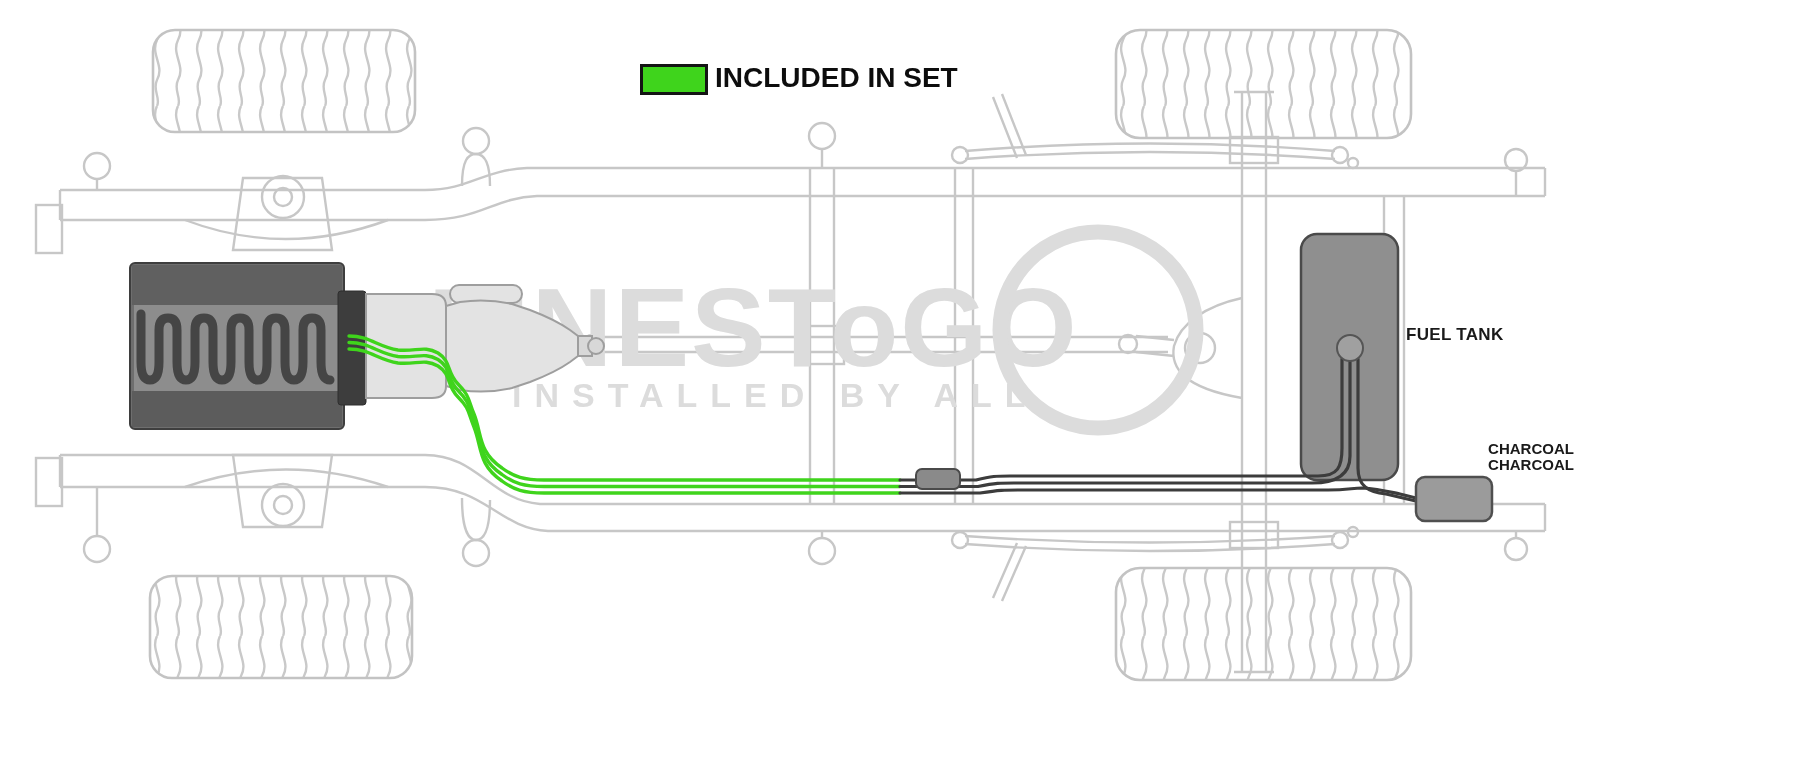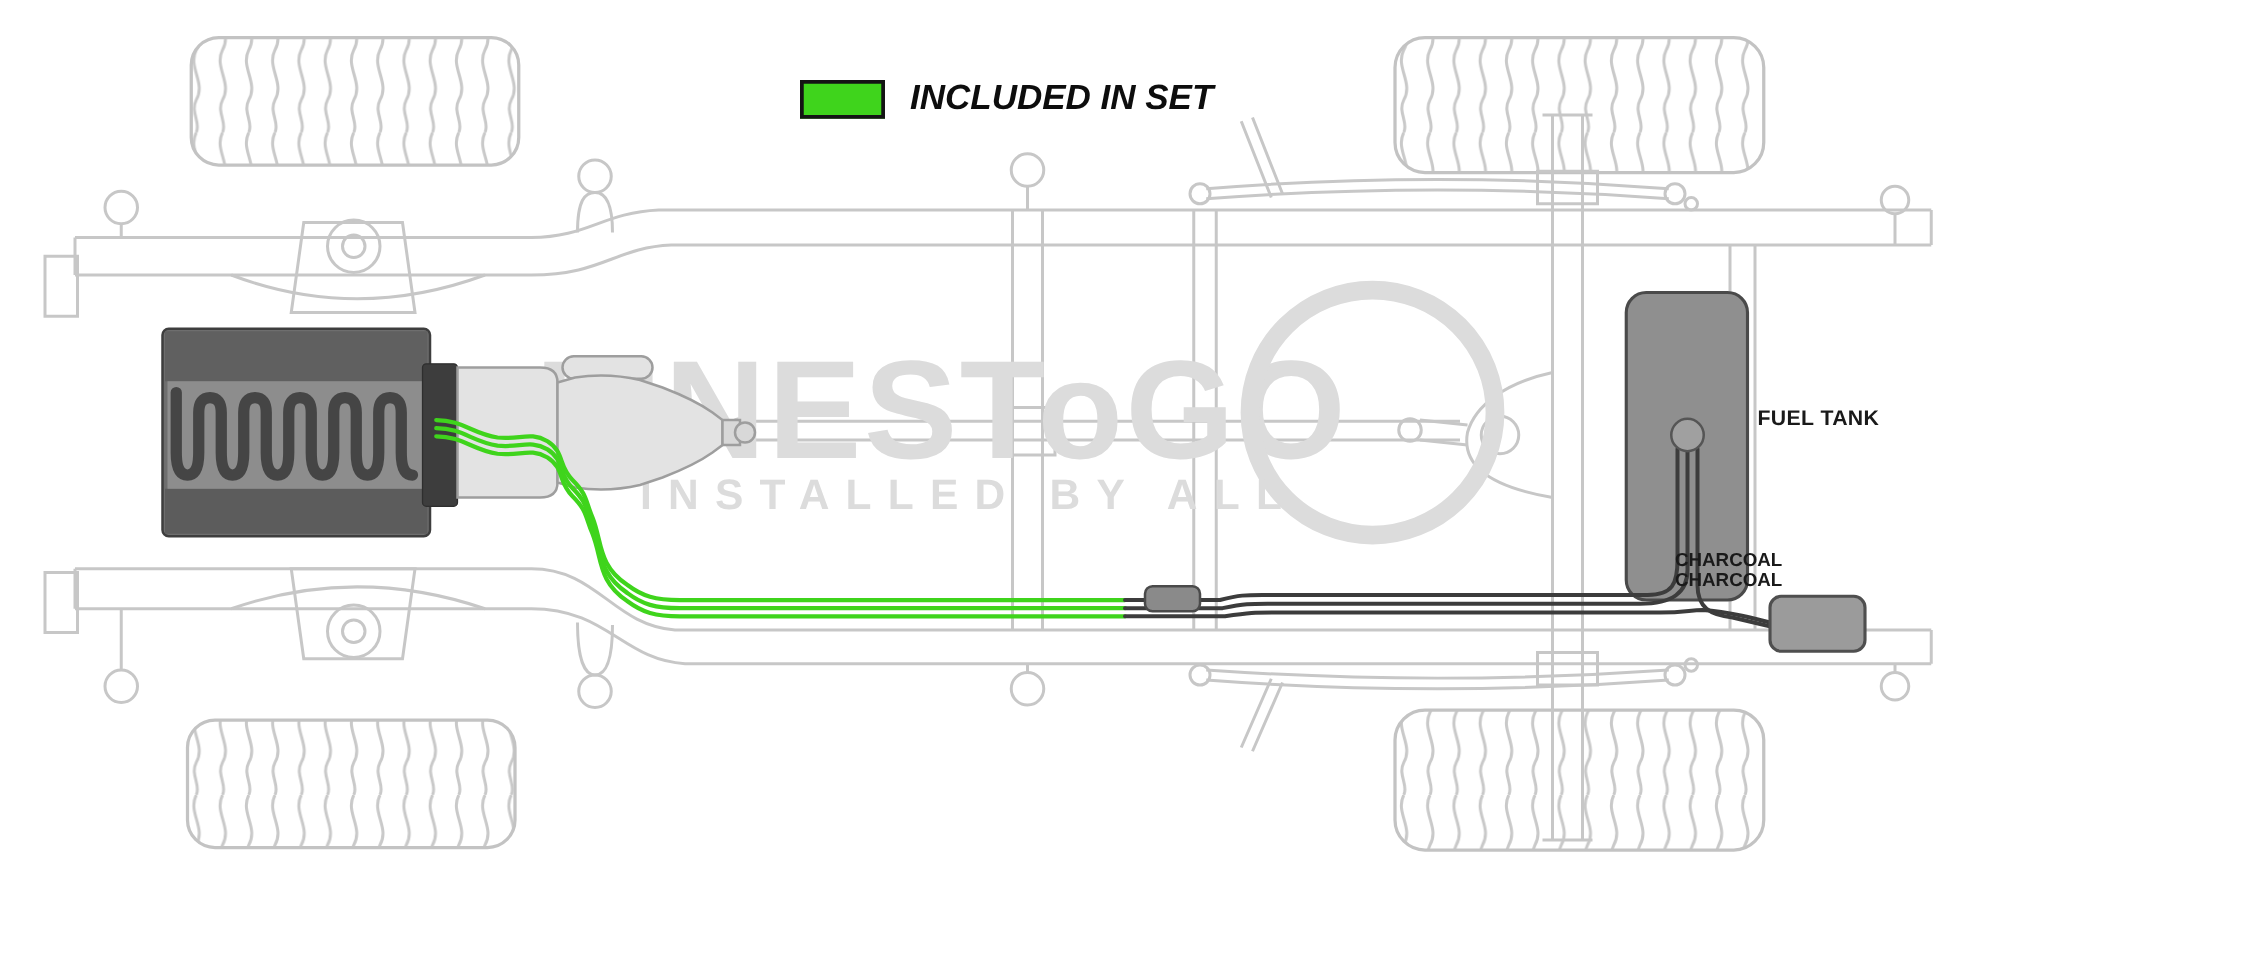--- a/index.html
+++ b/index.html
@@ -23,26 +23,26 @@
   .line-inc { stroke:var(--included,#3fd41c); stroke-width:3.4; fill:none; stroke-linecap:round; }
   .line-exc { stroke:var(--not-included,#3c3c3c); stroke-width:3.2; fill:none; stroke-linecap:round; }
 
   
   .legend { position:absolute; left:640px; top:60px; display:flex; align-items:center; }
   .legend-swatch {
     width:62px; height:25px; margin-top:4px;
     background:var(--included,#3fd41c); border:3px solid #141414;
   }
   .legend-label {
-    margin-left:20px; font-size:28px; font-weight:800; font-style:italic;
+    margin-left:7px; font-size:28px; font-weight:800; 
     color:#0d0d0d; white-space:nowrap;
   }
   .part-label { position:absolute; color:#1a1a1a; font-weight:bold; }
   .fuel-tank-label { left:1406px; top:325px; font-size:17px; letter-spacing:0.3px; }
-  .charcoal-label  { left:1340px; top:441px; width:100px; font-size:15px; line-height:16px; }
+  .charcoal-label  { left:1481px; top:441px; width:100px; font-size:15px; line-height:16px; text-align:center; }
 </style>
 </head>
 <body>
 
 <div id="stage">
 
   <svg id="drawing" width="1800" height="784" viewBox="0 0 1800 784">
     <defs>
       <pattern id="tread" width="21" height="106" patternUnits="userSpaceOnUse">
         <path d="M10,0 C3,14 18,26 10,40 C3,54 18,66 10,80 C5,90 14,98 10,106" stroke="#c9c9c9" stroke-width="2.4" fill="none"></path>

